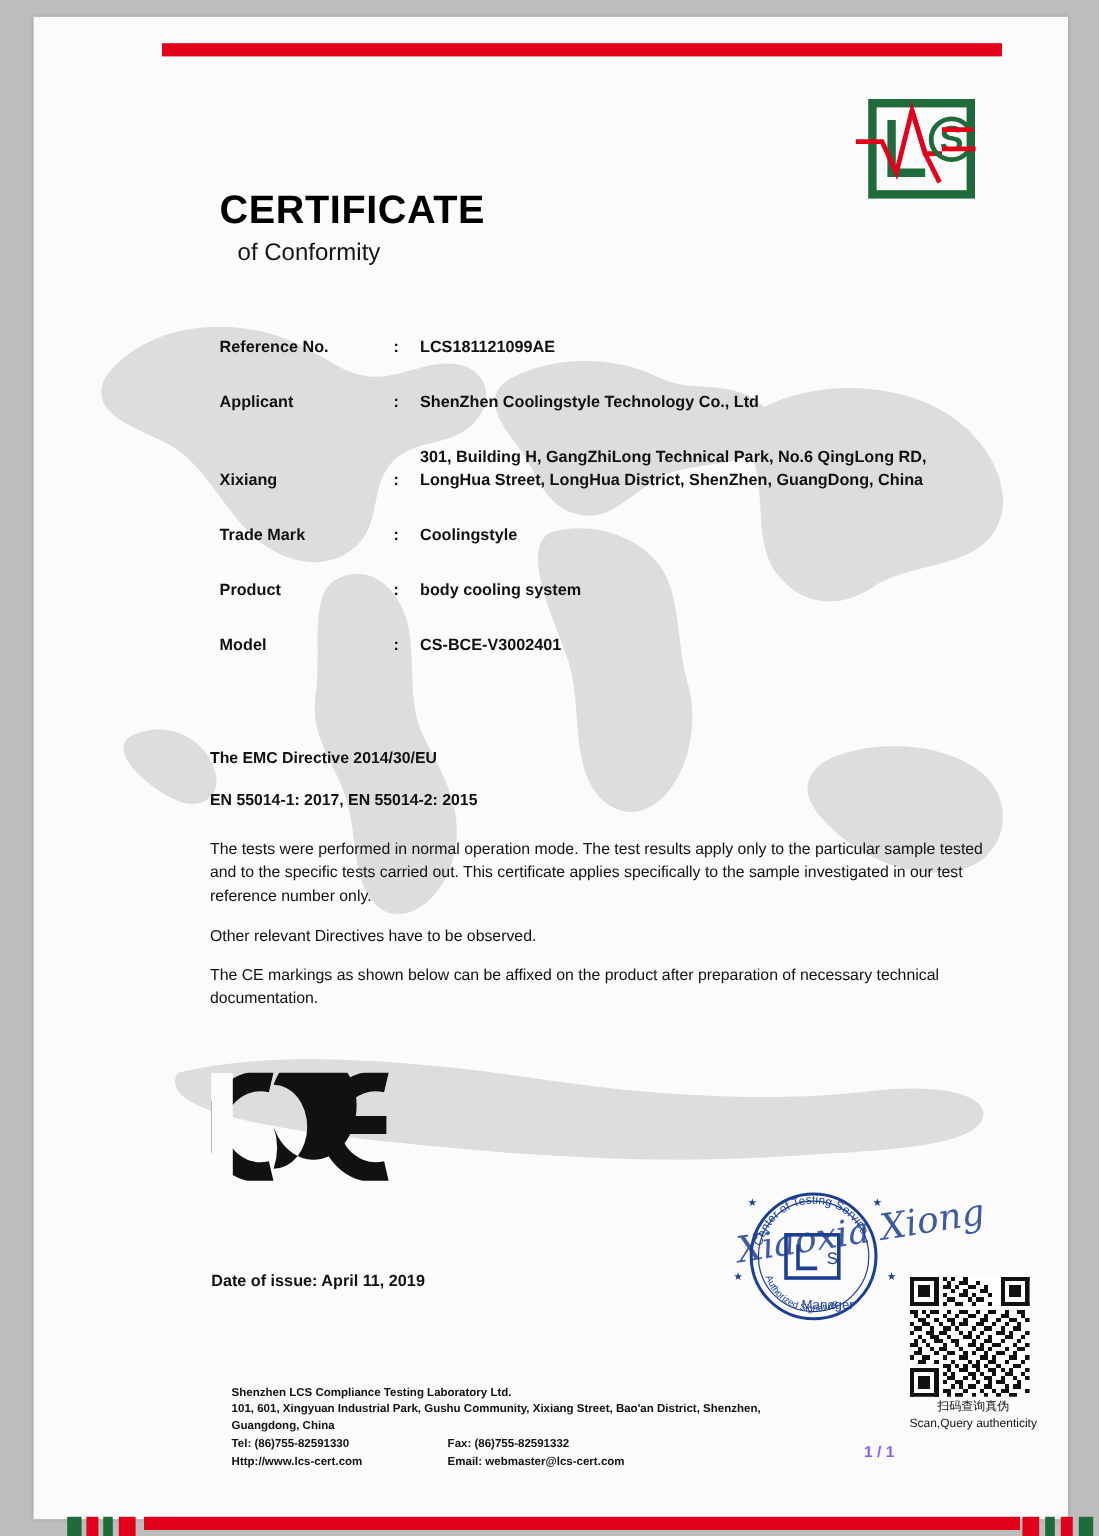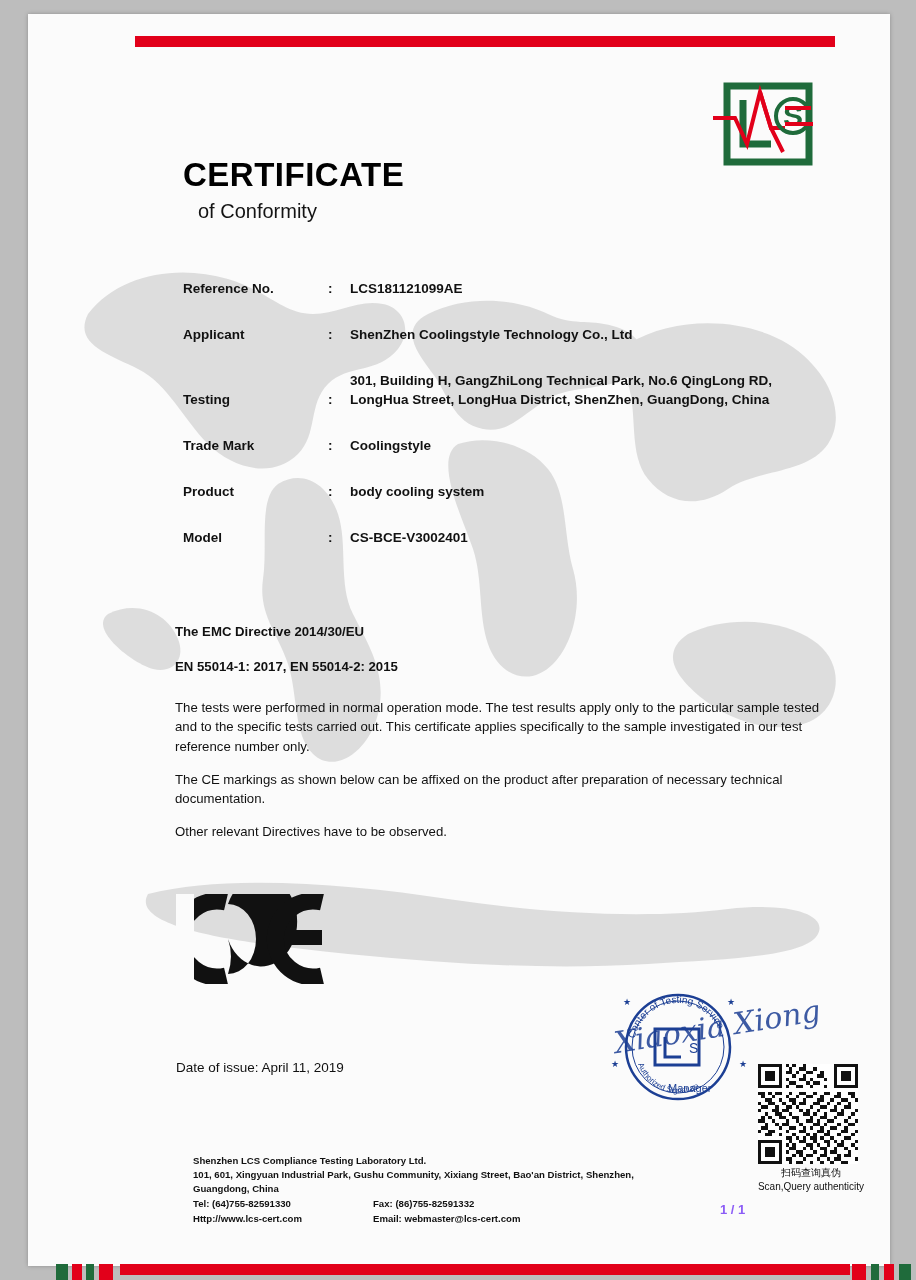--- a/index.html
+++ b/index.html
@@ -146,21 +146,21 @@
     top: 880px;
     width: 160px;
     height: 90px;
   }
 
   .date-issue {
     position: absolute;
     left: 148px;
     top: 1046px;
     font-size: 13.5px;
-    font-weight: normal;
+    font-weight: bold;
     color: #111;
   }
 
   
   .stamp {
     position: absolute;
     left: 575px;
     top: 975px;
     width: 150px;
     height: 120px;
@@ -285,21 +285,21 @@
         <div class="field-value">LCS181121099AE</div>
       </div>
 
       <div class="field-row">
         <div class="field-label">Applicant</div>
         <div class="field-colon">:</div>
         <div class="field-value">ShenZhen Coolingstyle Technology Co., Ltd</div>
       </div>
 
       <div class="field-row">
-        <div class="field-label">Testing</div>
+        <div class="field-label">Xixiang</div>
         <div class="field-colon">:</div>
         <div class="field-value">
           <span class="line1">301, Building H, GangZhiLong Technical Park, No.6 QingLong RD,</span>
           <span class="line2">LongHua Street, LongHua District, ShenZhen, GuangDong, China</span>
         </div>
       </div>
 
       <div class="field-row">
         <div class="field-label">Trade Mark</div>
         <div class="field-colon">:</div>
@@ -317,22 +317,22 @@
         <div class="field-colon">:</div>
         <div class="field-value">CS-BCE-V3002401</div>
       </div>
 
     </div>
 
     <div class="body-text">
       <p class="bold">The EMC Directive 2014/30/EU</p>
       <p class="bold">EN 55014-1: 2017, EN 55014-2: 2015</p>
       <p class="gap">The tests were performed in normal operation mode. The test results apply only to the particular sample tested and to the specific tests carried out. This certificate applies specifically to the sample investigated in our test reference number only.</p>
+      <p>Other relevant Directives have to be observed.</p>
       <p>The CE markings as shown below can be affixed on the product after preparation of necessary technical documentation.</p>
-      <p>Other relevant Directives have to be observed.</p>
     </div>
 
     <svg class="ce-mark" viewBox="0 0 160 90">
       <path d="M62 45 A36 45 0 1 0 62 10 A28 35 0 1 1 62 80 A36 45 0 0 0 62 45 Z" fill="#111" transform="translate(-10,0)"></path>
       <path d="M50 8 A38 38 0 1 0 50 82" fill="none" stroke="#111" stroke-width="17"></path>
       <path d="M146 8 A38 38 0 1 0 146 82" fill="none" stroke="#111" stroke-width="17"></path>
       <rect x="112" y="36" width="34" height="15" fill="#111"></rect>
       <rect x="0" y="0" width="18" height="90" fill="#fbfbfb"></rect>
     </svg>
 
@@ -567,21 +567,21 @@
     <div class="qr-caption">
       <div>扫码查询真伪</div>
       <div>Scan,Query authenticity</div>
     </div>
 
     <div class="footer">
       <div>Shenzhen LCS Compliance Testing Laboratory Ltd.</div>
       <div>101, 601, Xingyuan Industrial Park, Gushu Community, Xixiang Street, Bao'an District, Shenzhen,</div>
       <div>Guangdong, China</div>
       <div class="cols">
-        <div class="col2">Tel: (64)755-82591330</div>
+        <div class="col2">Tel: (86)755-82591330</div>
         <div class="col2">Fax: (86)755-82591332</div>
       </div>
       <div class="cols">
         <div class="col2">Http://www.lcs-cert.com</div>
         <div class="col2">Email: webmaster@lcs-cert.com</div>
       </div>
     </div>
 
     <div class="page-num">1 / 1</div>
 

